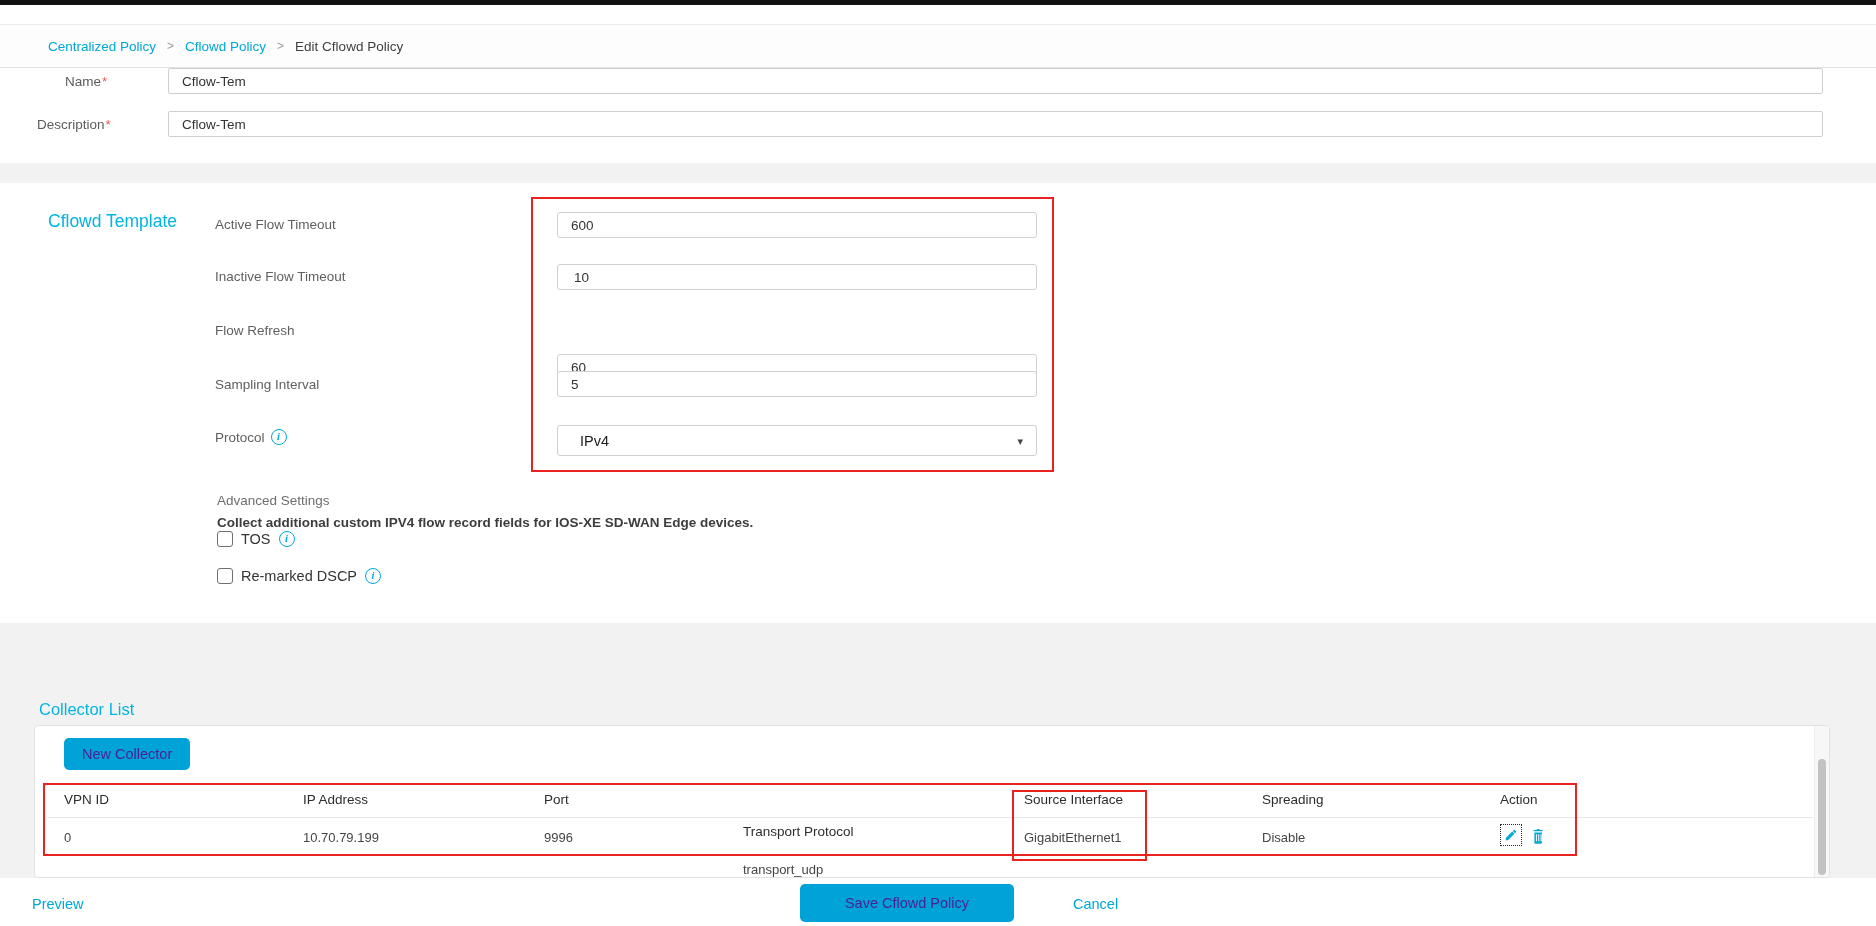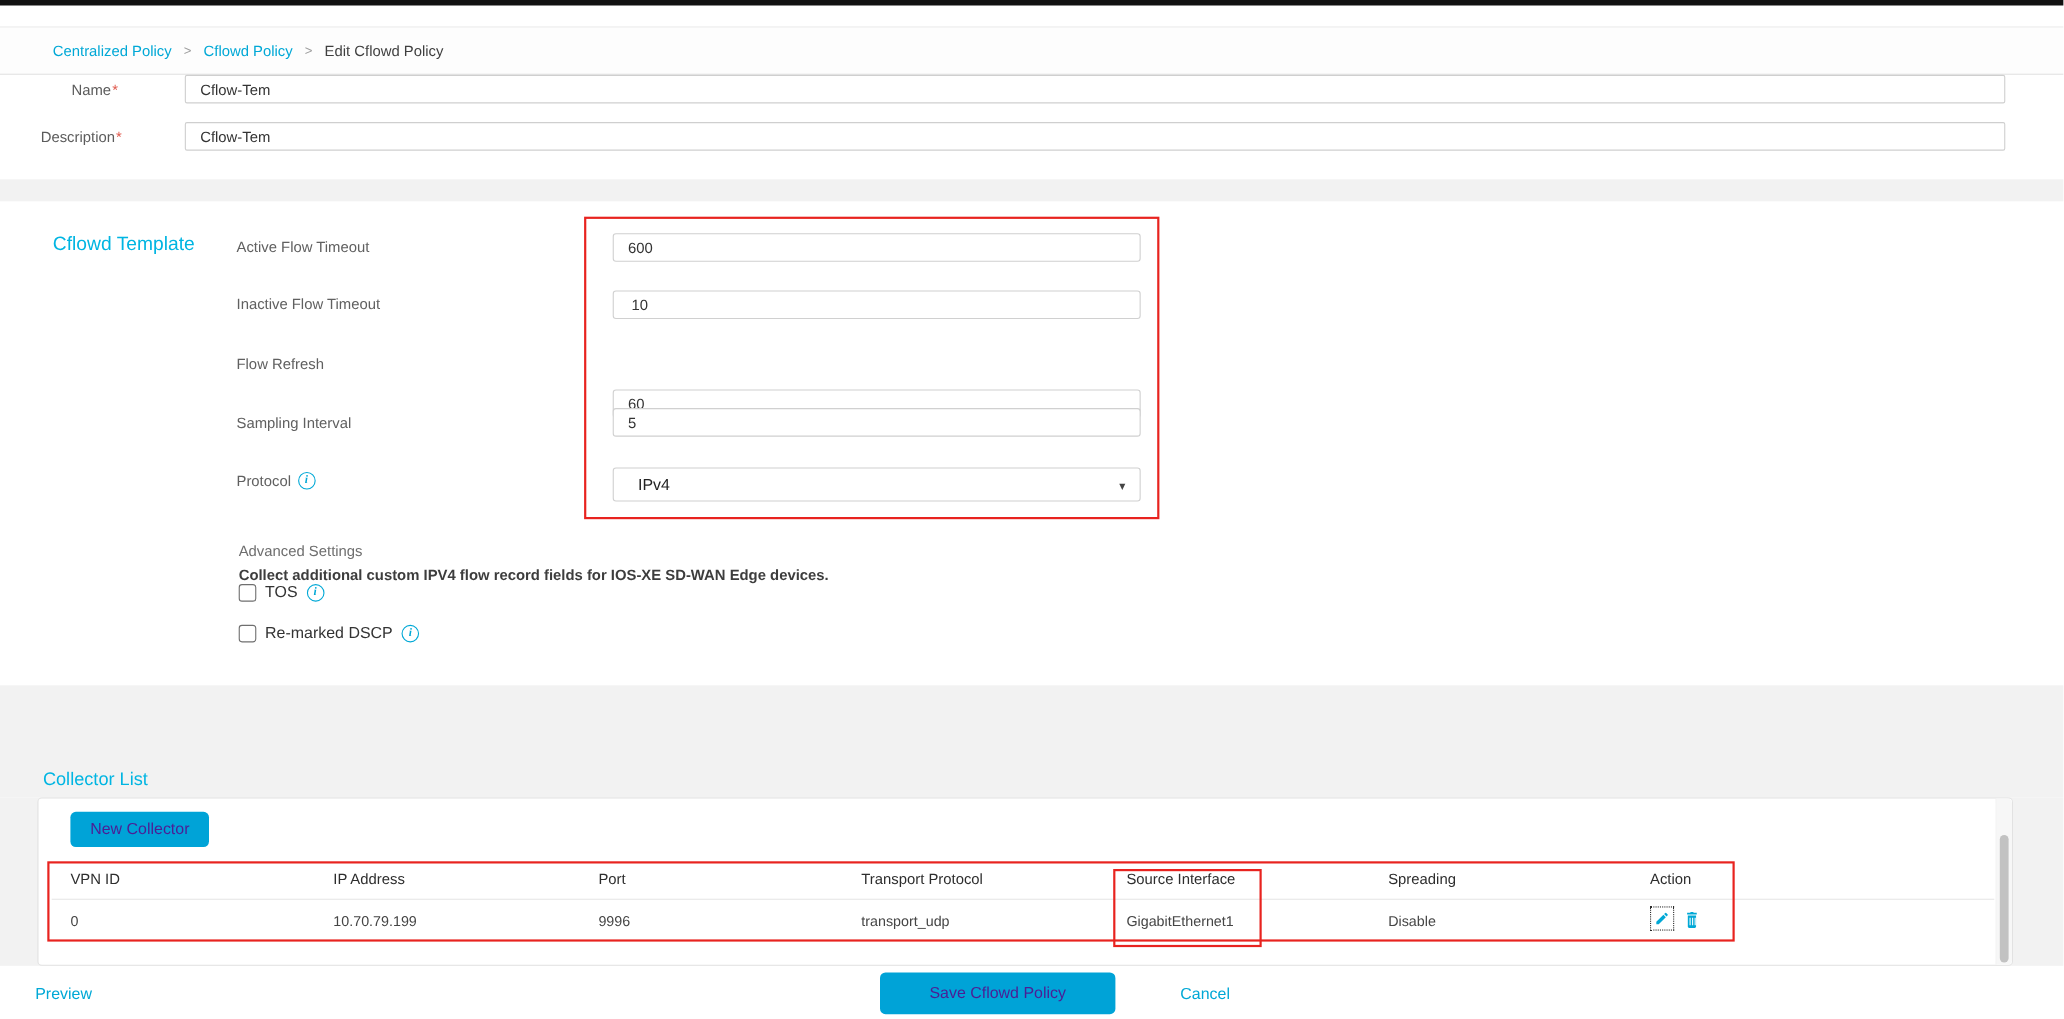--- a/index.html
+++ b/index.html
@@ -80,21 +80,21 @@
     background:#fff; border:1px solid #e2e2e2; border-radius:4px; z-index:1;
   }
   .btn {
     background:#00a3d7; color:#4c1d95; border:none; border-radius:5px;
     font-family:"Liberation Sans", sans-serif; font-size:14.5px; cursor:pointer;
   }
   .new-collector-btn { position:absolute; left:29px; top:12px; height:32px; padding:0 18px; }
   .th-cell, .td-cell { position:absolute; white-space:nowrap; }
   .th-cell { top:66px; font-size:13.5px; color:#2d2d2d; }
   .td-cell { top:104px; font-size:13px; color:#454545; }
-  .c0 { left:29px; } .c1 { left:268px; } .c2 { left:509px; } .c3 { left:748px; }
+  .c0 { left:29px; } .c1 { left:268px; } .c2 { left:509px; } .c3 { left:708px;margin-top:32px; }
   .c4 { left:989px; } .c5 { left:1227px; } .c6 { left:1465px; }
   .hdr-divider { position:absolute; top:91px; left:12px; width:1766px; height:1px; background:#e6e6e6; }
   .action-cell { position:absolute; left:1465px; top:98px; display:flex; align-items:center; gap:8px; }
   .edit-icon-box {
     width:22px; height:22px; border:1.5px dotted #2b2b2b;
     display:flex; align-items:center; justify-content:center; cursor:pointer; background:#fff;
   }
   .icon-cyan { fill:#00a8d6; }
   .trash-btn { cursor:pointer; display:flex; align-items:center; }
   .scroll-track {

